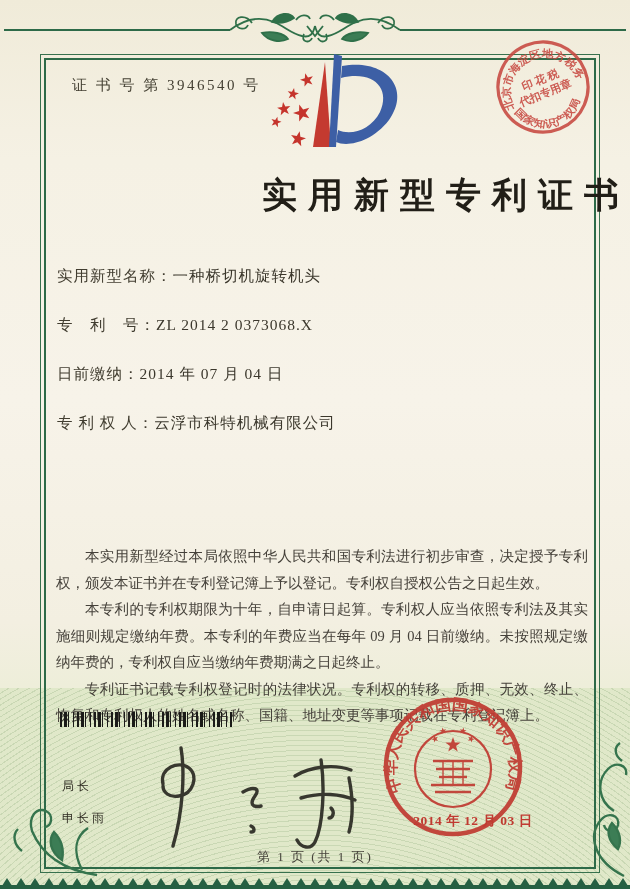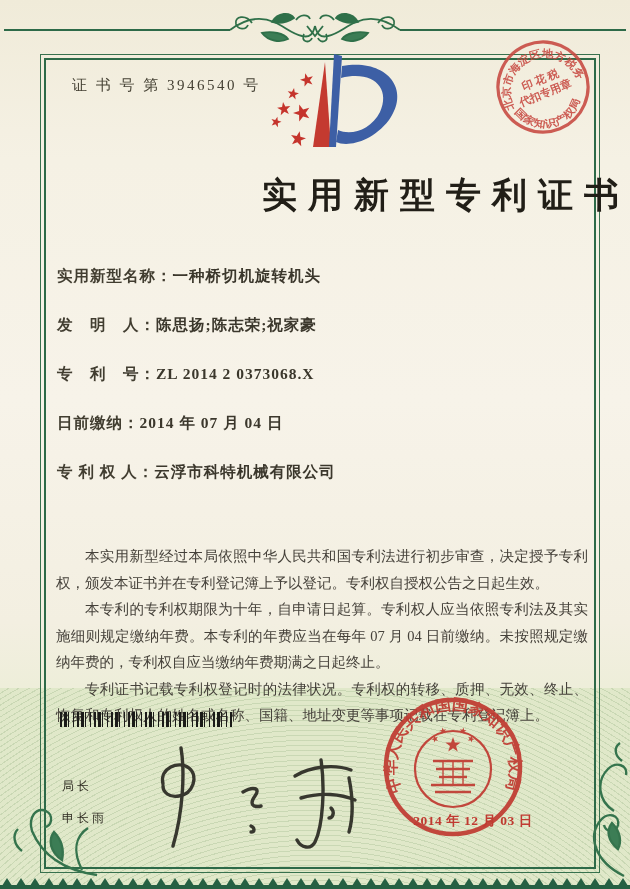--- a/index.html
+++ b/index.html
@@ -11,21 +11,21 @@
   .band{
     position:absolute;left:0;right:0;top:688px;bottom:0;
     background-color:#e0e8c9;
     background-image:repeating-radial-gradient(circle at 50% 260%, rgba(110,150,95,0.20) 0 1px, transparent 1px 5px);
   }
   .frame{position:absolute;left:40px;right:30px;top:54px;bottom:16px;border:1px solid #37714e;}
   .frame::before{content:"";position:absolute;inset:3px;border:2px solid #2d6a48;}
   .cert-no{position:absolute;left:58px;top:76px;font-size:15px;letter-spacing:2.5px;color:#454134;margin-left:14px;}
   .title{position:absolute;left:0;width:100%;top:172px;text-align:right;font-size:35px;font-weight:bold;
          letter-spacing:11px;text-indent:11px;color:#211e17;}
-  .fields{position:absolute;left:57px;right:44px;top:266px;font-weight:bold;}
+  .fields{position:absolute;left:57px;right:44px;top:266px;}
   .field-row{height:22px;margin-bottom:27px;font-size:15.5px;letter-spacing:1px;white-space:nowrap;}
   .field-row .lab{color:#413d30;}
   .field-row .val{color:#3b372c;}
   .paras{position:absolute;left:56px;right:42px;top:543px;font-size:14.5px;line-height:26.5px;
          text-align:justify;color:#45413a;}
   .paras p{margin:0;text-indent:2em;}
   .barcode{position:absolute;left:60px;top:712px;width:172px;height:15px;
     background:repeating-linear-gradient(90deg,#1b1b18 0 2px,transparent 2px 4px,#1b1b18 4px 7px,
       transparent 7px 8px,#1b1b18 8px 9px,transparent 9px 13px,#1b1b18 13px 14px,transparent 14px 17px);}
   .signer{position:absolute;left:62px;top:770px;font-size:12px;line-height:32px;color:#2e2b22;letter-spacing:3px;}
@@ -106,36 +106,33 @@
     </g>
   </svg>
 
   <div class="title">实用新型专利证书</div>
 
   <div class="fields">
     <div class="field-row">
       <span class="lab">实用新型名称：</span><span class="val">一种桥切机旋转机头</span>
     </div>
     <div class="field-row">
-      <span class="lab">发　明　人：</span><span class="val">陈思扬;陈志荣;祝家豪</span>
-    </div>
-    <div class="field-row">
       <span class="lab">专　利　号：</span><span class="val">ZL 2014 2 0373068.X</span>
     </div>
     <div class="field-row">
       <span class="lab">日前缴纳：</span><span class="val">2014 年 07 月 04 日</span>
     </div>
     <div class="field-row">
       <span class="lab">专 利 权 人：</span><span class="val">云浮市科特机械有限公司</span>
     </div>
   </div>
 
   <div class="paras">
     <p>本实用新型经过本局依照中华人民共和国专利法进行初步审查，决定授予专利权，颁发本证书并在专利登记簿上予以登记。专利权自授权公告之日起生效。</p>
-    <p>本专利的专利权期限为十年，自申请日起算。专利权人应当依照专利法及其实施细则规定缴纳年费。本专利的年费应当在每年 07 月 04 日前缴纳。未按照规定缴纳年费的，专利权自应当缴纳年费期满之日起终止。</p>
+    <p>本专利的专利权期限为十年，自申请日起算。专利权人应当依照专利法及其实施细则规定缴纳年费。本专利的年费应当在每年 09 月 04 日前缴纳。未按照规定缴纳年费的，专利权自应当缴纳年费期满之日起终止。</p>
     <p>专利证书记载专利权登记时的法律状况。专利权的转移、质押、无效、终止、恢复和专利权人的姓名或名称、国籍、地址变更等事项记载在专利登记簿上。</p>
   </div>
 
   <div class="barcode"></div>
 
   <div class="signer">
     <div>局长</div>
     <div>申长雨</div>
   </div>
 
@@ -175,20 +172,21 @@
         <path d="M63,82 H97"></path>
         <path d="M66,90 H94"></path>
         <path d="M58,98 H102"></path>
         <path d="M62,105 H98"></path>
         <path d="M70,74 V98 M80,74 V98 M90,74 V98" stroke-width="1.4"></path>
       </g>
     </g>
   </svg>
   <div class="seal-date">2014 年 12 月 03 日</div>
 
+  <div class="footer">第 1 页 (共 1 页)</div>
 
   <svg class="corner-bl" width="100" height="78" viewBox="0 0 100 78">
     <g stroke="#35744d" fill="none" stroke-width="2.4">
       <path d="M95,74 C60,69 40,54 30,30 C26,16 34,6 44,10 C52,14 50,26 42,26"></path>
       <path d="M80,69 C70,49 74,35 86,27"></path>
       <path d="M60,59 C48,51 46,39 52,31 C60,39 62,49 60,59 Z" fill="#3c7d55"></path>
       <path d="M20,50 C12,44 10,34 16,28"></path>
     </g>
   </svg>
 

